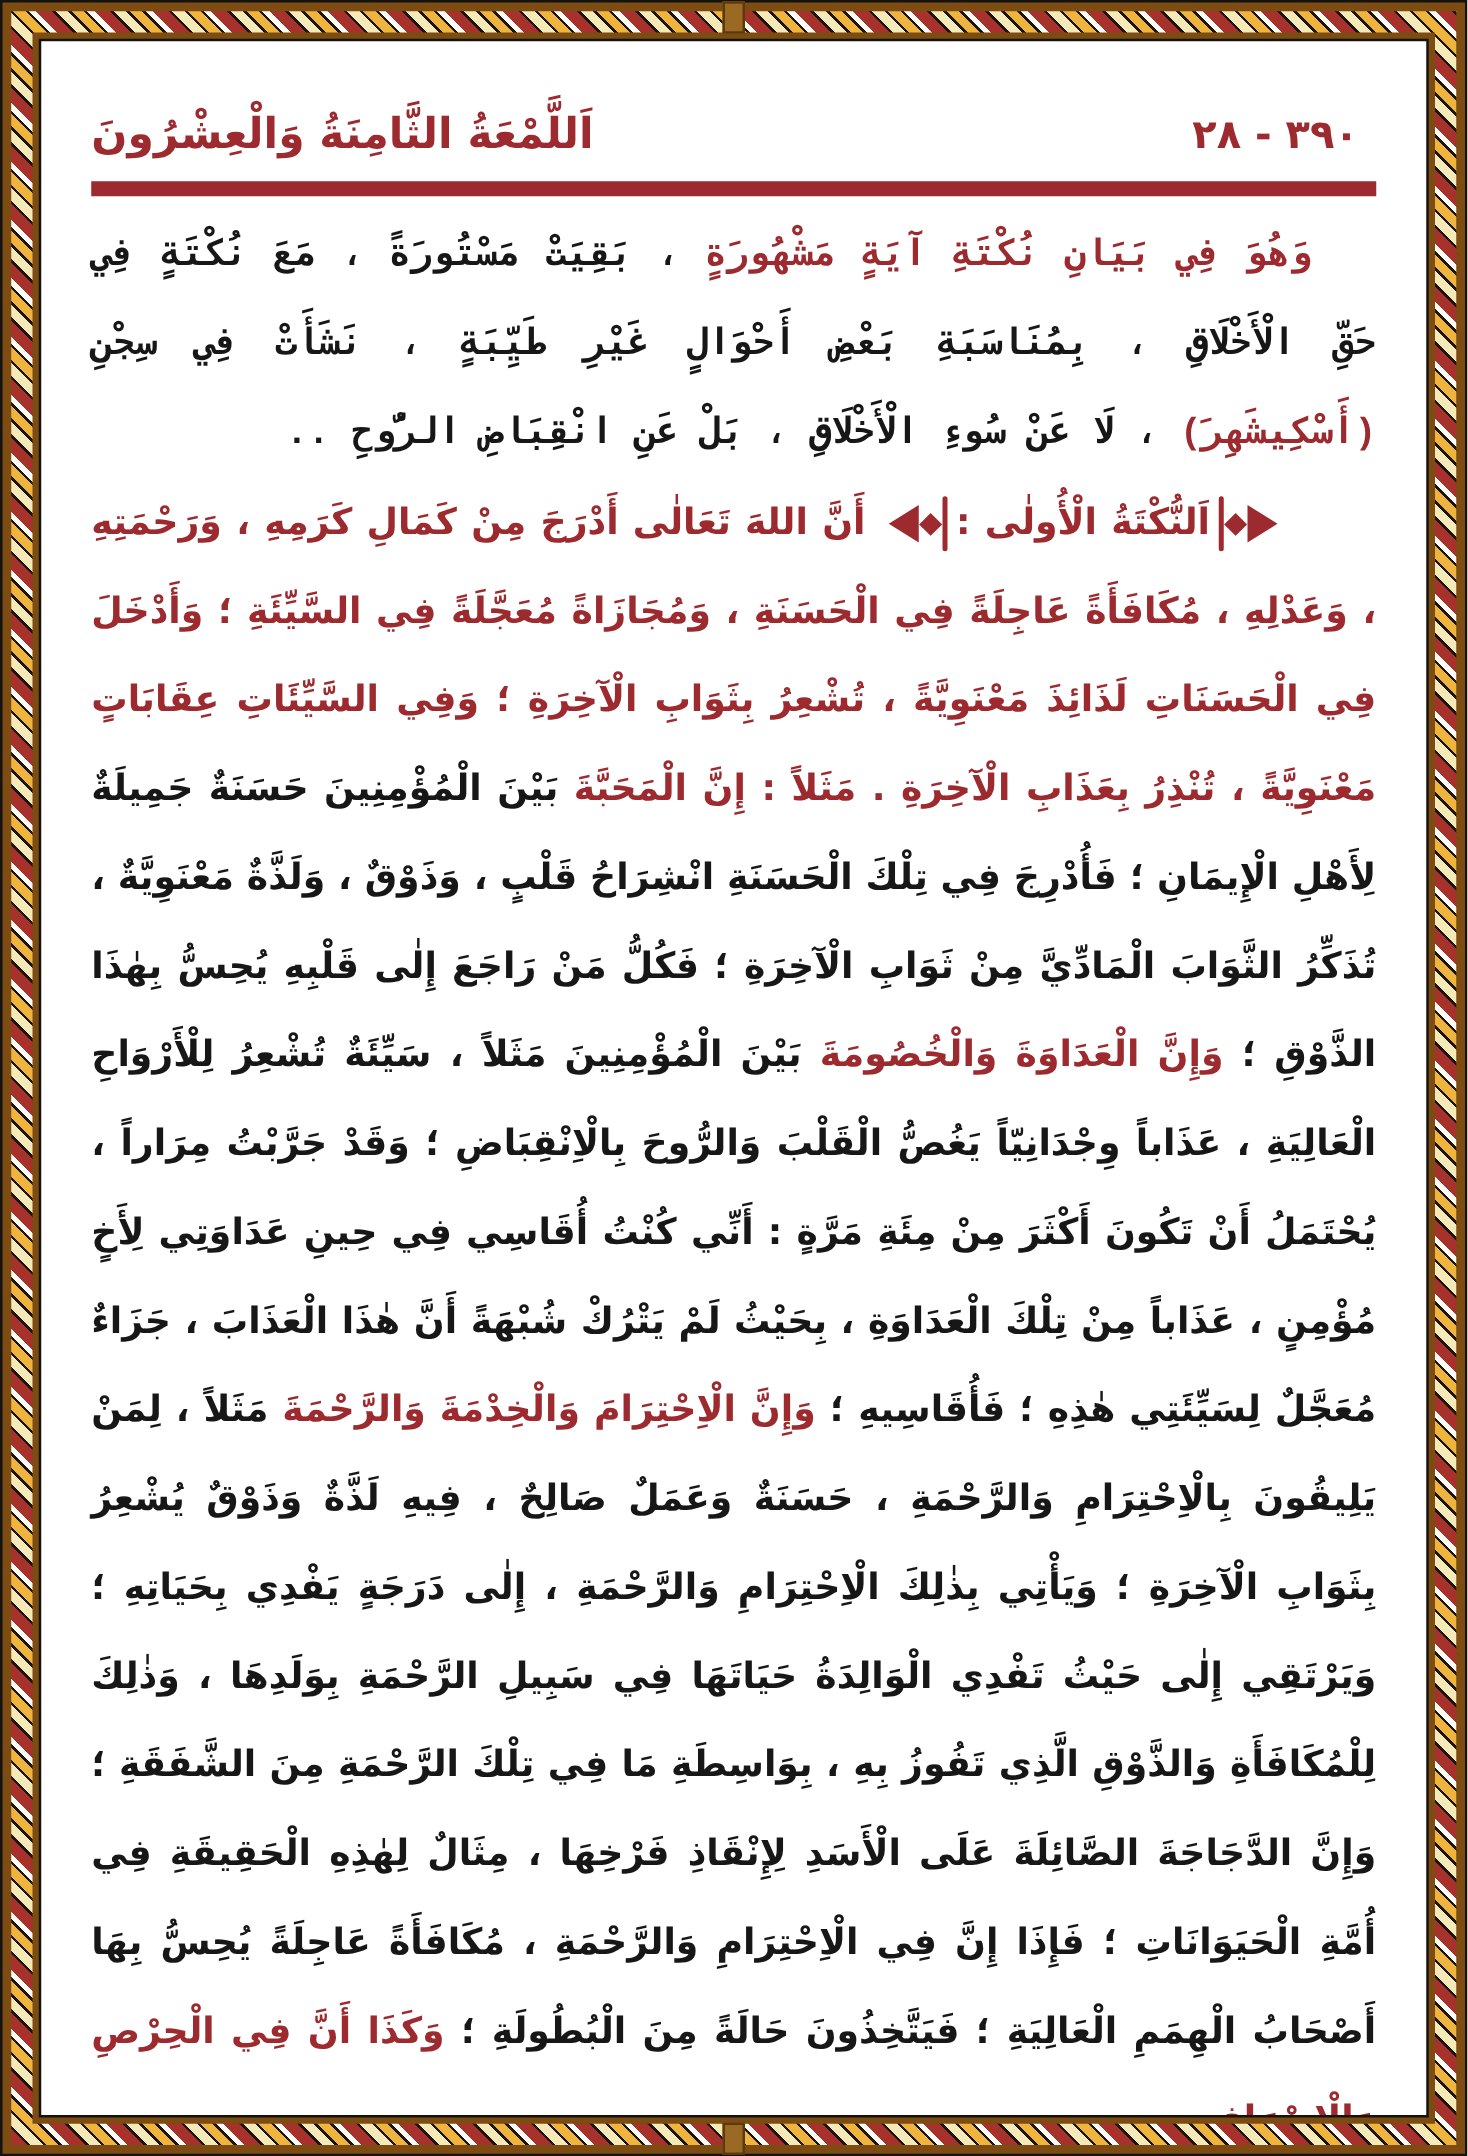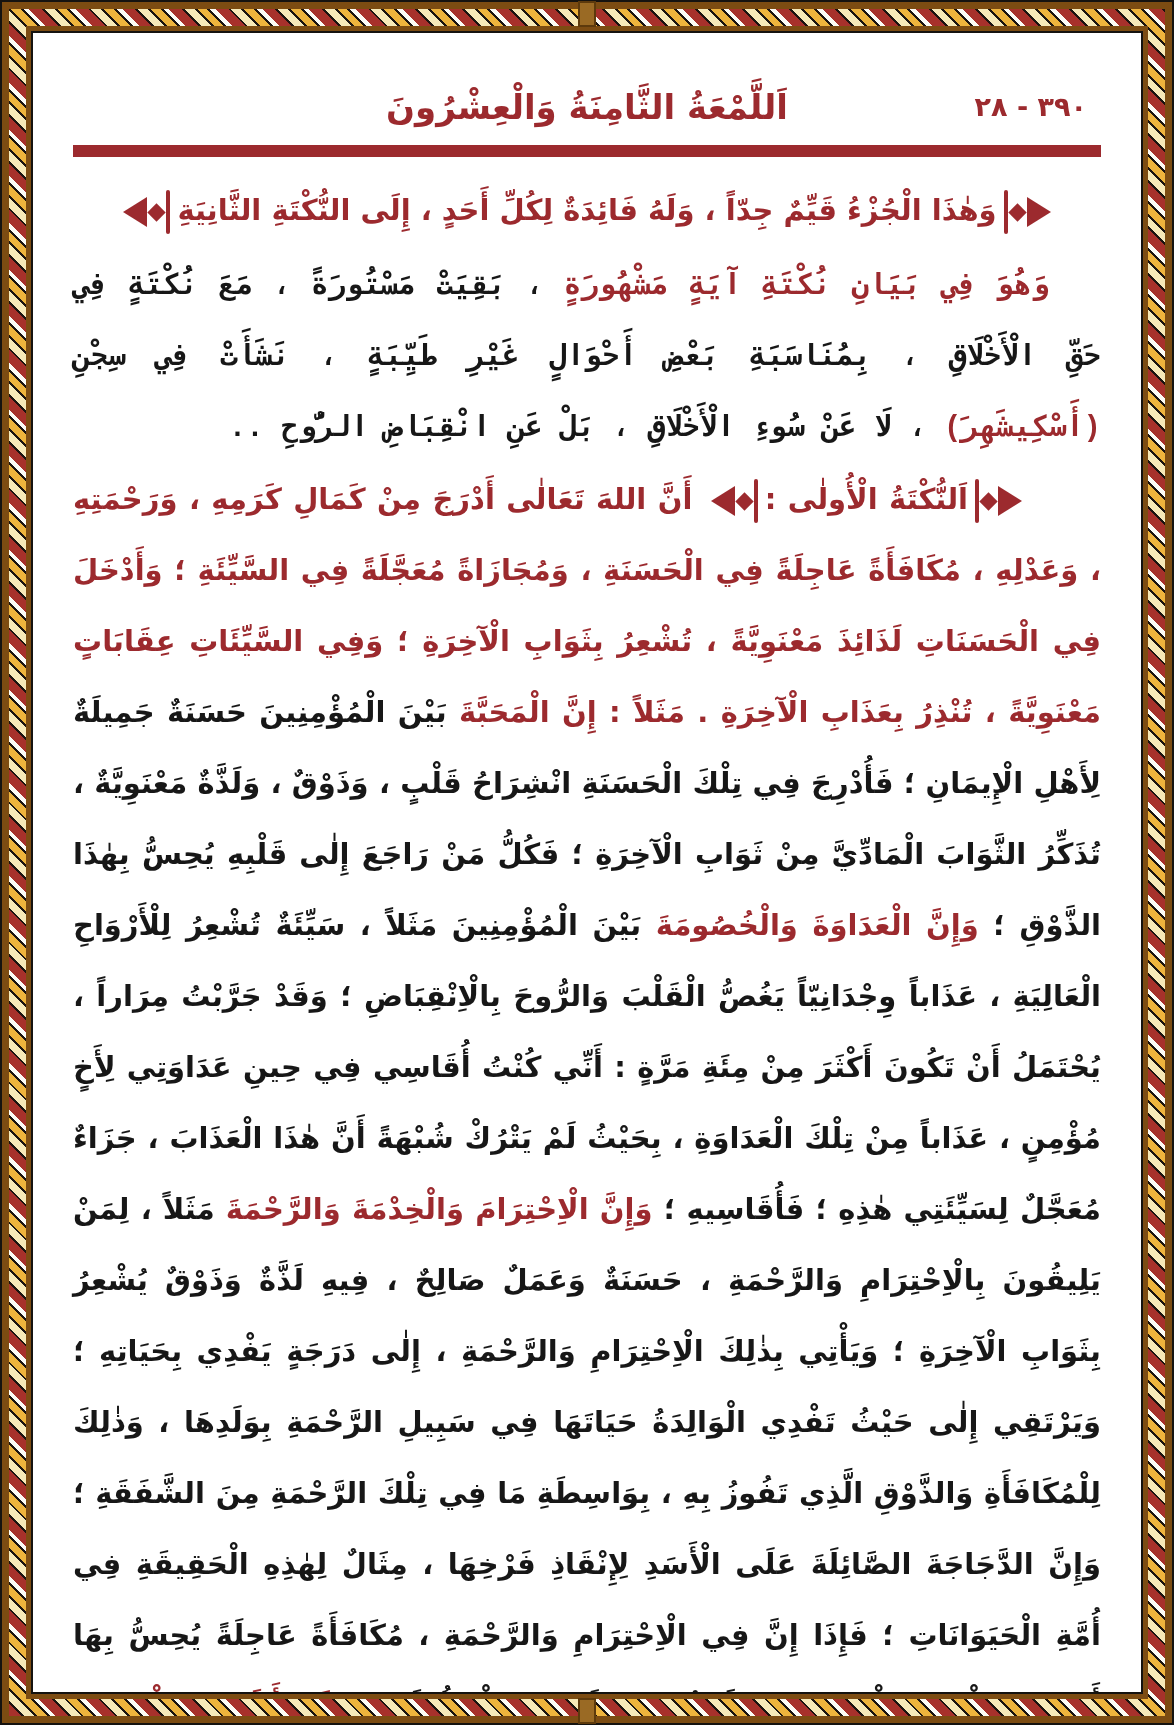--- a/index.html
+++ b/index.html
@@ -30,24 +30,24 @@
   .page{inset:33px;background:#ffffff;direction:rtl;overflow:hidden;
         padding:0 40px;}
 
   .fr-marker{position:absolute;left:50%;width:18px;height:26px;margin-left:-9px;
         background:#9a6a24;border:2px solid #5d3a0c;}
   .fr-marker.top{top:1px;}
   .fr-marker.bottom{bottom:1px;}
 
   
   .header{position:relative;margin-top:44px;height:60px;}
-  .header .title{position:absolute;left:0;right:0;text-align:center;
+  .header .title{position:absolute;left:0;right:0;text-align:left;
       color:var(--accent);font-size:34px;font-weight:bold;line-height:60px;}
   .header .page-num{position:absolute;left:auto;right:14px;top:0;
-      color:var(--accent);font-size:27px;font-weight:bold;line-height:60px;
+      color:var(--accent);font-size:32px;font-weight:bold;line-height:60px;
       letter-spacing:2px;}
   .rule{margin-top:8px;height:5px;
       border-top:3px solid var(--accent);
       border-bottom:9px solid var(--accent);}
 
   
   .body-text{margin-top:12px;}
   .para{direction:rtl;text-align:justify;font-size:29px;font-weight:bold;
         line-height:71px;color:var(--ink);}
   .para .run.red{color:var(--accent);}
@@ -81,29 +81,20 @@
 <div class="fr page" data-name="page-content">
 
   <div class="header" data-name="page-header">
     <div class="page-num" data-name="page-number">٣٩٠ - ٢٨</div>
     <div class="title" data-name="page-title">اَللَّمْعَةُ الثَّامِنَةُ وَالْعِشْرُونَ</div>
   </div>
 
   <div class="rule" data-name="header-double-rule"></div>
 
   <div class="body-text" data-name="body-text">
-      <p class="para" data-name="intro-note"><span class="orn" data-name="ornate-bracket-right-icon">
-          <i class="stem" data-name="ornament-part"></i>
-          <i class="dia" data-name="ornament-part"></i>
-          <i class="tri-r" data-name="ornament-part"></i>
-        </span><span class="run red" data-name="text-run-red">وَهٰذَا الْجُزْءُ قَيِّمٌ جِدّاً ، وَلَهُ فَائِدَةٌ لِكُلِّ أَحَدٍ ، إِلَى النُّكْتَةِ الثَّانِيَةِ</span><span class="orn" data-name="ornate-bracket-left-icon">
-          <i class="tri-l" data-name="ornament-part"></i>
-          <i class="dia" data-name="ornament-part"></i>
-          <i class="stem" data-name="ornament-part"></i>
-        </span></p>
       <p class="para" data-name="preface"><span class="run red" data-name="text-run-red">وَهُوَ فِي بَيَانِ نُكْتَةِ آيَةٍ مَشْهُورَةٍ</span><span class="run black" data-name="text-run-black"> ، بَقِيَتْ مَسْتُورَةً ، مَعَ نُكْتَةٍ فِي حَقِّ الْأَخْلَاقِ ، بِمُنَاسَبَةِ بَعْضِ أَحْوَالٍ غَيْرِ طَيِّبَةٍ ، نَشَأَتْ فِي سِجْنِ </span><span class="run red" data-name="text-run-red">(أَسْكِيشَهِرَ)</span><span class="run black" data-name="text-run-black"> ، لَا عَنْ سُوءِ الْأَخْلَاقِ ، بَلْ عَنِ انْقِبَاضِ الرُّوحِ ..</span></p>
       <p class="para" data-name="first-point"><span class="orn" data-name="ornate-bracket-right-icon">
           <i class="stem" data-name="ornament-part"></i>
           <i class="dia" data-name="ornament-part"></i>
           <i class="tri-r" data-name="ornament-part"></i>
         </span><span class="run red" data-name="text-run-red">اَلنُّكْتَةُ الْأُولٰى :</span><span class="orn" data-name="ornate-bracket-left-icon">
           <i class="tri-l" data-name="ornament-part"></i>
           <i class="dia" data-name="ornament-part"></i>
           <i class="stem" data-name="ornament-part"></i>
         </span><span class="run red" data-name="text-run-red"> أَنَّ اللهَ تَعَالٰى أَدْرَجَ مِنْ كَمَالِ كَرَمِهِ ، وَرَحْمَتِهِ ، وَعَدْلِهِ ، مُكَافَأَةً عَاجِلَةً فِي الْحَسَنَةِ ، وَمُجَازَاةً مُعَجَّلَةً فِي السَّيِّئَةِ ؛ وَأَدْخَلَ فِي الْحَسَنَاتِ لَذَائِذَ مَعْنَوِيَّةً ، تُشْعِرُ بِثَوَابِ الْآخِرَةِ ؛ وَفِي السَّيِّئَاتِ عِقَابَاتٍ مَعْنَوِيَّةً ، تُنْذِرُ بِعَذَابِ الْآخِرَةِ . </span><span class="run red" data-name="text-run-red">مَثَلاً : إِنَّ الْمَحَبَّةَ</span><span class="run black" data-name="text-run-black"> بَيْنَ الْمُؤْمِنِينَ حَسَنَةٌ جَمِيلَةٌ لِأَهْلِ الْإِيمَانِ ؛ فَأُدْرِجَ فِي تِلْكَ الْحَسَنَةِ انْشِرَاحُ قَلْبٍ ، وَذَوْقٌ ، وَلَذَّةٌ مَعْنَوِيَّةٌ ، تُذَكِّرُ الثَّوَابَ الْمَادِّيَّ مِنْ ثَوَابِ الْآخِرَةِ ؛ فَكُلُّ مَنْ رَاجَعَ إِلٰى قَلْبِهِ يُحِسُّ بِهٰذَا الذَّوْقِ ؛ </span><span class="run red" data-name="text-run-red">وَإِنَّ الْعَدَاوَةَ وَالْخُصُومَةَ</span><span class="run black" data-name="text-run-black"> بَيْنَ الْمُؤْمِنِينَ مَثَلاً ، سَيِّئَةٌ تُشْعِرُ لِلْأَرْوَاحِ الْعَالِيَةِ ، عَذَاباً وِجْدَانِيّاً يَغُصُّ الْقَلْبَ وَالرُّوحَ بِالْاِنْقِبَاضِ ؛ وَقَدْ جَرَّبْتُ مِرَاراً ، يُحْتَمَلُ أَنْ تَكُونَ أَكْثَرَ مِنْ مِئَةِ مَرَّةٍ : أَنِّي كُنْتُ أُقَاسِي فِي حِينِ عَدَاوَتِي لِأَخٍ مُؤْمِنٍ ، عَذَاباً مِنْ تِلْكَ الْعَدَاوَةِ ، بِحَيْثُ لَمْ يَتْرُكْ شُبْهَةً أَنَّ هٰذَا الْعَذَابَ ، جَزَاءٌ مُعَجَّلٌ لِسَيِّئَتِي هٰذِهِ ؛ فَأُقَاسِيهِ ؛ </span><span class="run red" data-name="text-run-red">وَإِنَّ الْاِحْتِرَامَ وَالْخِدْمَةَ وَالرَّحْمَةَ</span><span class="run black" data-name="text-run-black"> مَثَلاً ، لِمَنْ يَلِيقُونَ بِالْاِحْتِرَامِ وَالرَّحْمَةِ ، حَسَنَةٌ وَعَمَلٌ صَالِحٌ ، فِيهِ لَذَّةٌ وَذَوْقٌ يُشْعِرُ بِثَوَابِ الْآخِرَةِ ؛ وَيَأْتِي بِذٰلِكَ الْاِحْتِرَامِ وَالرَّحْمَةِ ، إِلٰى دَرَجَةٍ يَفْدِي بِحَيَاتِهِ ؛ وَيَرْتَقِي إِلٰى حَيْثُ تَفْدِي الْوَالِدَةُ حَيَاتَهَا فِي سَبِيلِ الرَّحْمَةِ بِوَلَدِهَا ، وَذٰلِكَ لِلْمُكَافَأَةِ وَالذَّوْقِ الَّذِي تَفُوزُ بِهِ ، بِوَاسِطَةِ مَا فِي تِلْكَ الرَّحْمَةِ مِنَ الشَّفَقَةِ ؛ وَإِنَّ الدَّجَاجَةَ الصَّائِلَةَ عَلَى الْأَسَدِ لِإِنْقَاذِ فَرْخِهَا ، مِثَالٌ لِهٰذِهِ الْحَقِيقَةِ فِي أُمَّةِ الْحَيَوَانَاتِ ؛ فَإِذَا إِنَّ فِي الْاِحْتِرَامِ وَالرَّحْمَةِ ، مُكَافَأَةً عَاجِلَةً يُحِسُّ بِهَا أَصْحَابُ الْهِمَمِ الْعَالِيَةِ ؛ فَيَتَّخِذُونَ حَالَةً مِنَ الْبُطُولَةِ ؛ </span><span class="run red" data-name="text-run-red">وَكَذَا أَنَّ فِي الْحِرْصِ وَالْإِسْرَافِ</span></p>

